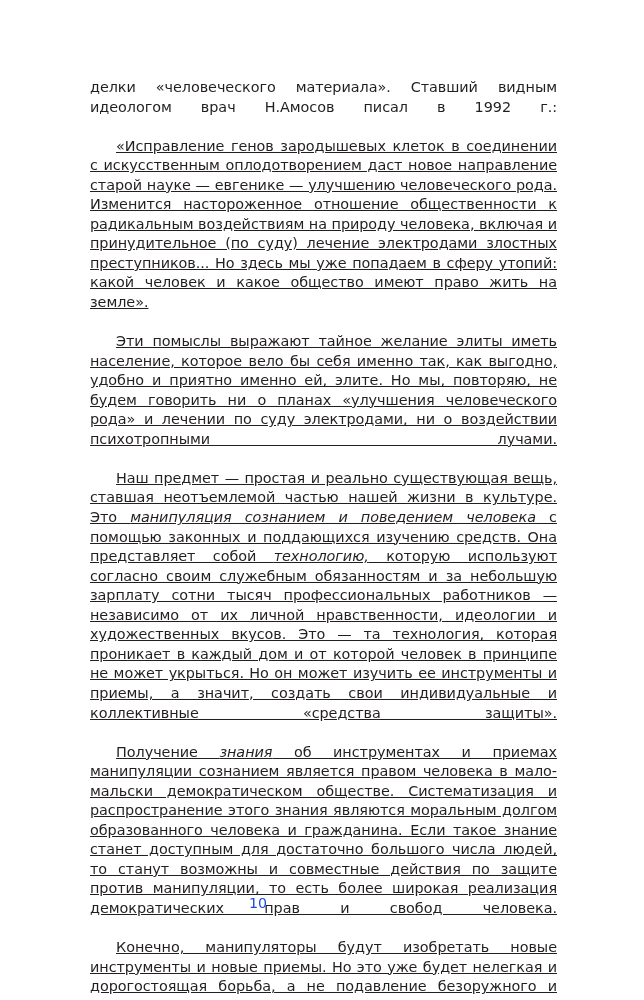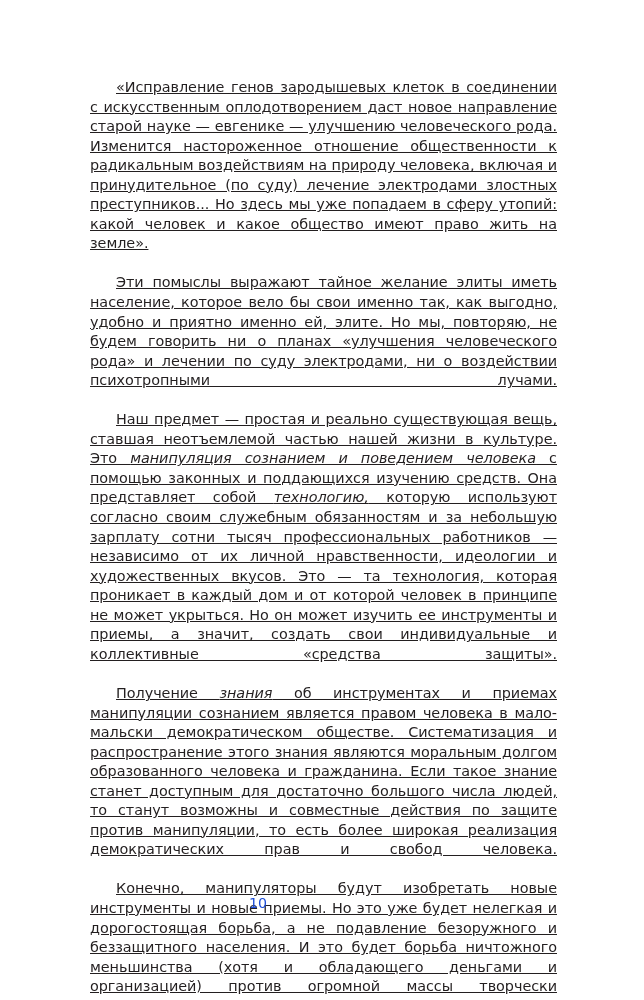--- a/index.html
+++ b/index.html
@@ -69,22 +69,23 @@
     line-height: 19px;
     color: #1d4ed8;
   }
 </style>
 </head>
 <body>
 
 <div class="page">
 
   <div class="text-block">
+      <p class="para"><span>делки «человеческого материала». Ставший видным идеологом врач Н.Амосов писал в 1992 г.:</span></p>
       <p class="para indent"><span>«Исправление генов зародышевых клеток в соединении с искусственным оплодотворением даст новое направление старой науке — евгенике — улучшению человеческого рода. Изменится настороженное отношение общественности к радикальным воздействиям на природу человека, включая и принудительное (по суду) лечение электродами злостных преступников... Но здесь мы уже попадаем в сферу утопий: какой человек и какое общество имеют право жить на земле».</span></p>
-      <p class="para indent"><span>Эти помыслы выражают тайное желание элиты иметь население, которое вело бы свои именно так, как выгодно, удобно и приятно именно ей, элите. Но мы, повторяю, не будем говорить ни о планах «улучшения человеческого рода» и лечении по суду электродами, ни о воздействии психотропными лучами.</span></p>
+      <p class="para indent"><span>Эти помыслы выражают тайное желание элиты иметь население, которое вело бы себя именно так, как выгодно, удобно и приятно именно ей, элите. Но мы, повторяю, не будем говорить ни о планах «улучшения человеческого рода» и лечении по суду электродами, ни о воздействии психотропными лучами.</span></p>
       <p class="para indent"><span>Наш предмет — простая и реально существующая вещь, ставшая неотъемлемой частью нашей жизни в культуре. Это </span><em>манипуляция сознанием и поведением человека</em><span> с помощью законных и поддающихся изучению средств. Она представляет собой </span><em>технологию,</em><span> которую используют согласно своим служебным обязанностям и за небольшую зарплату сотни тысяч профессиональных работников — независимо от их личной нравственности, идеологии и художественных вкусов. Это — та технология, которая проникает в каждый дом и от которой человек в принципе не может укрыться. Но он может изучить ее инструменты и приемы, а значит, создать свои индивидуальные и коллективные «средства защиты».</span></p>
       <p class="para indent"><span>Получение </span><em>знания</em><span> об инструментах и приемах манипуляции сознанием является правом человека в мало-мальски демократическом обществе. Систематизация и распространение этого знания являются моральным долгом образованного человека и гражданина. Если такое знание станет доступным для достаточно большого числа людей, то станут возможны и совместные действия по защите против манипуляции, то есть более широкая реализация демократических прав и свобод человека.</span></p>
       <p class="para indent"><span>Конечно, манипуляторы будут изобретать новые инструменты и новые приемы. Но это уже будет нелегкая и дорогостоящая борьба, а не подавление безоружного и беззащитного населения. И это будет борьба ничтожного меньшинства (хотя и обладающего деньгами и организацией) против огромной массы творчески мыслящих, изобретательных людей. Сам переход к борьбе будет означать важный поворот в судьбе нашего общества, а может быть, и всего человечества.</span></p>
     </div>
 
   <div class="folio">10</div>
 
 </div>
 
 </body></html>

